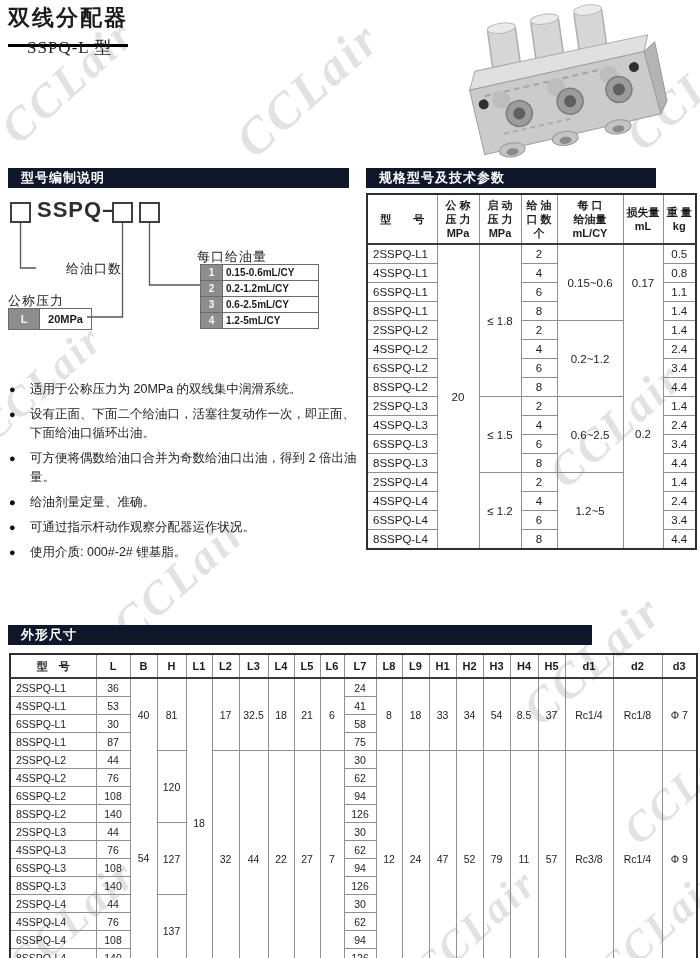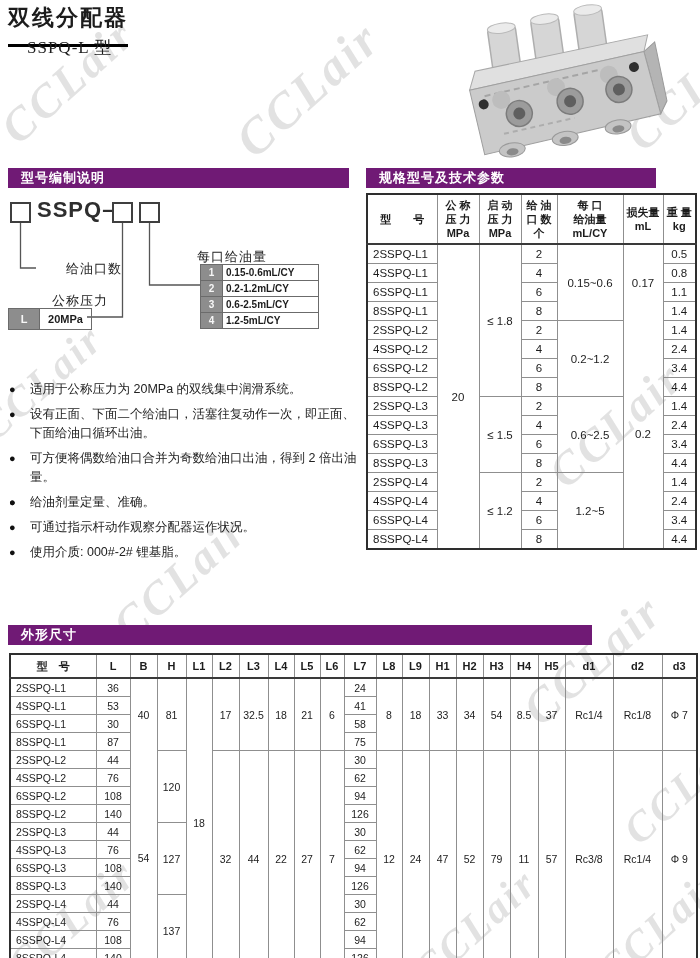--- a/index.html
+++ b/index.html
@@ -13,36 +13,36 @@
       transform:rotate(-42deg);user-select:none;}
 
   
   .title{position:absolute;left:8px;top:3px;font-size:22px;font-weight:bold;
          letter-spacing:2px;border-bottom:3px solid #000;padding-bottom:11px;z-index:1;}
   .subtitle{position:absolute;left:27px;top:36px;font-size:17px;letter-spacing:1px;
             font-family:"Liberation Serif","DejaVu Serif",serif;z-index:1;}
   .photo{position:absolute;left:420px;top:2px;z-index:1;}
 
   
-  .sec-bar{position:absolute;height:20px;line-height:20px;background:#701a75;color:#fff;
+  .sec-bar{position:absolute;height:20px;line-height:20px;background:#0f172a;color:#fff;
            font-size:13px;font-weight:bold;letter-spacing:1px;padding-left:13px;
            box-sizing:border-box;z-index:1;}
   #bar-model{left:8px;top:168px;width:341px;}
   #bar-spec{left:366px;top:168px;width:290px;}
   #bar-feat{left:8px;top:352px;width:341px;}
   #bar-dim{left:8px;top:625px;width:584px;}
 
   
   .diagram{position:absolute;left:8px;top:196px;width:348px;height:152px;z-index:1;}
   .code-box{position:absolute;width:21px;height:21px;border:2px solid #3f3f3f;box-sizing:border-box;}
   #box1{left:2px;top:6px;} #box2{left:104px;top:6px;} #box3{left:131px;top:6px;}
   .sspq{position:absolute;left:29px;top:1px;font-size:22px;font-weight:bold;
         letter-spacing:1px;color:#2e2e2e;}
   .dlabel{position:absolute;font-size:13px;color:#222;letter-spacing:1px;}
-  #lbl-ports{left:30px;top:64px;margin-left:28px;} #lbl-press{left:0px;top:96px;margin-left:44px;} #lbl-dose{left:189px;top:52px;}
+  #lbl-ports{left:30px;top:64px;margin-left:28px;} #lbl-press{left:0px;top:96px;} #lbl-dose{left:189px;top:52px;}
   .mini{position:absolute;border-collapse:collapse;}
   .mini td{border:1px solid #6b6b6b;text-align:center;}
   .mini .code{background:#8d8d8d;color:#f7f7f7;font-weight:bold;}
   #press-table{left:0px;top:112px;}
   #press-table td{height:18px;font-size:11px;font-weight:bold;}
   #press-table .code{width:28px;} #press-table .val{width:49px;background:#fff0;}
   #dose-table{left:192px;top:68px;}
   #dose-table td{height:13px;font-size:10px;}
   #dose-table .code{width:19px;}
   #dose-table .val{width:91px;font-weight:bold;text-align:left;padding-left:3px;}

